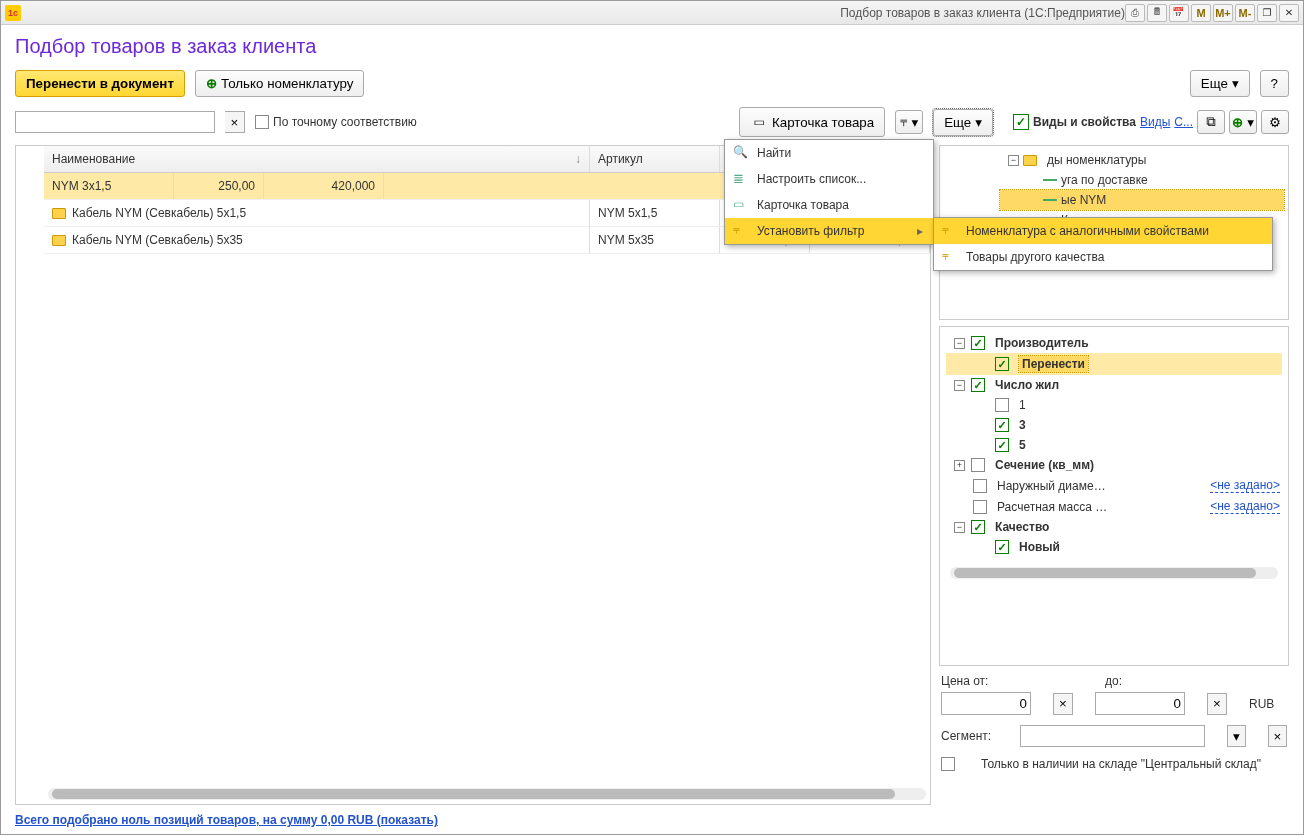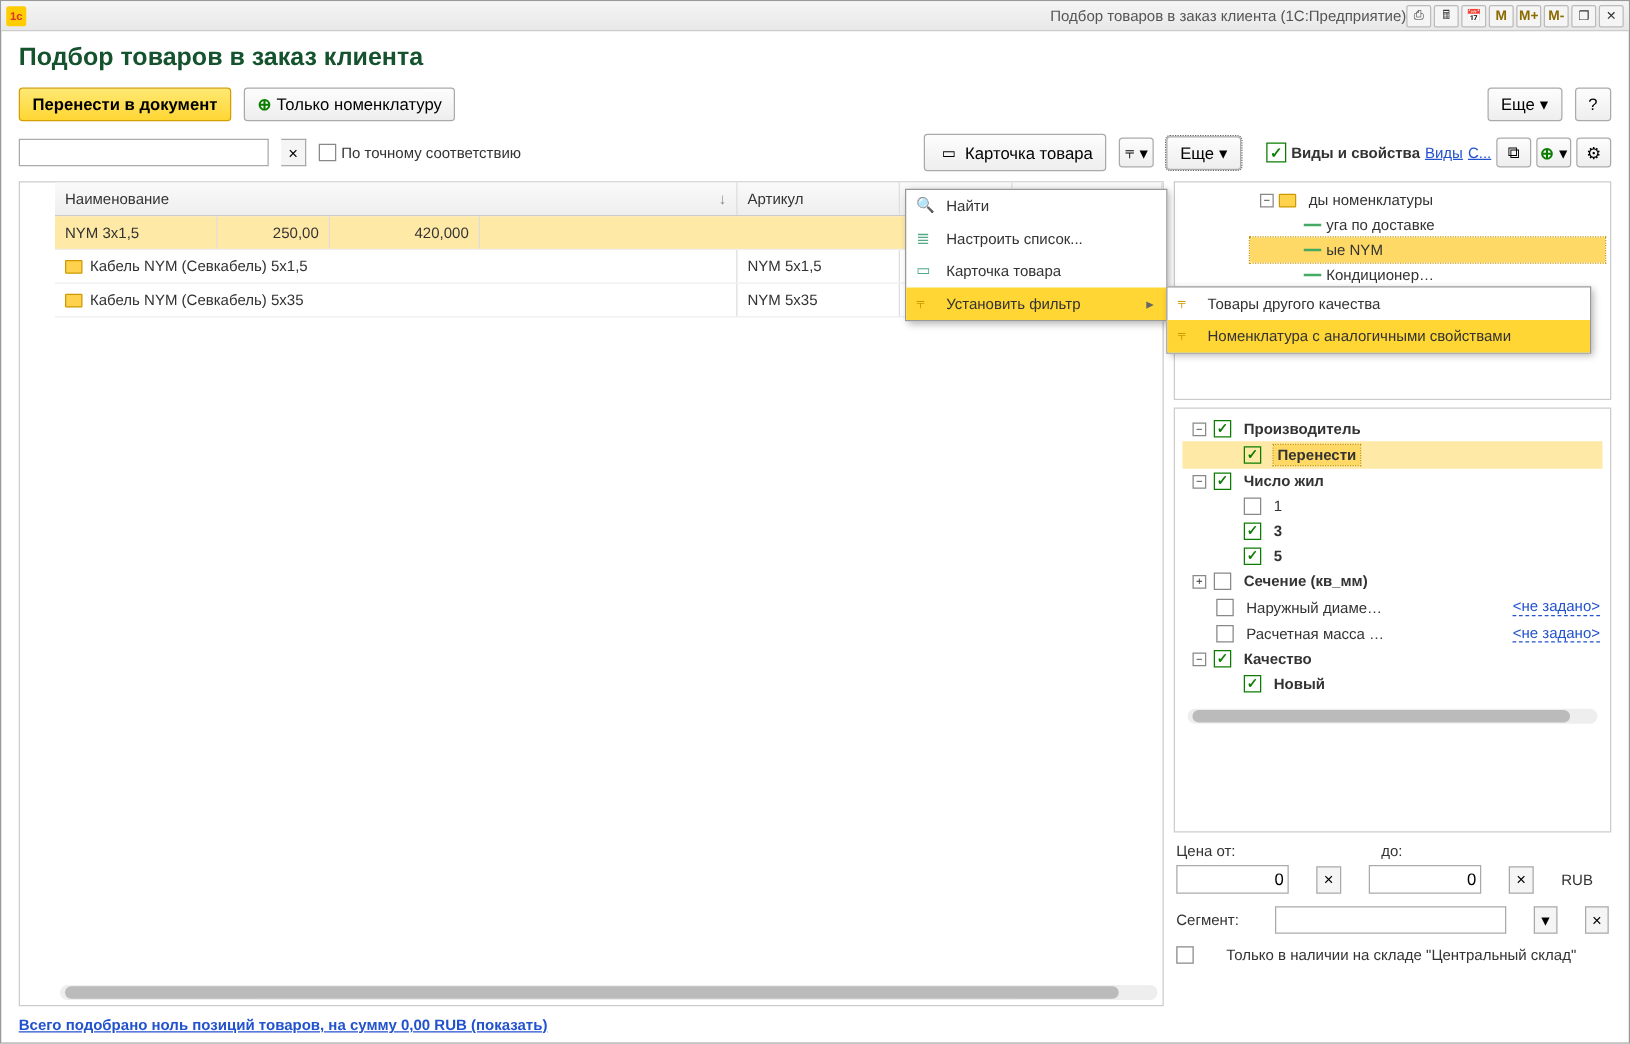--- a/index.html
+++ b/index.html
@@ -5,21 +5,21 @@
 * { box-sizing: border-box; margin: 0; padding: 0; }
 body { font-family: Arial, sans-serif; font-size: 12px; background: #fff; color: #333; }
 .window { border: 1px solid #999; width: 1304px; height: 835px; position: relative; background: #fff; }
 .titlebar { height: 24px; background: linear-gradient(#f5f5f5,#e8e8e8); border-bottom: 1px solid #ccc; display: flex; align-items: center; padding: 0 4px; }
 .titlebar .logo { width: 16px; height: 16px; background: #ffcc00; border-radius: 2px; margin-right: 6px; display:inline-flex; align-items:center; justify-content:center; font-size:9px; font-weight:bold; color:#d33;}
 .titlebar .title { flex: 1; color: #555; text-align: right; }
 .titlebar .sysbtns { display: flex; gap: 2px; }
 .titlebar .sysbtn { width: 20px; height: 18px; border: 1px solid #bbb; background: #f5f5f5; display:inline-flex; align-items:center; justify-content:center; font-size:10px; cursor:pointer; border-radius:2px;}
 .titlebar .sysbtn.m { color:#8b6b00; font-weight:bold; font-size:11px;}
 .content { padding: 10px 14px; }
-h1.page-title { font-size: 20px; font-weight: bold; margin-bottom: 12px; color:#14532d;}
+h1.page-title { font-size: 20px; font-weight: normal; margin-bottom: 12px; color:#6d28d9;}
 .toolbar-row { display: flex; align-items: center; gap: 10px; margin-bottom: 10px; }
 .btn { border: 1px solid #aaa; background: linear-gradient(#fdfdfd,#eee); padding: 5px 10px; border-radius: 3px; cursor: pointer; display:inline-flex; align-items:center; gap:4px; }
 .btn-yellow { background: linear-gradient(#ffe873,#ffd633); border-color:#d4a000; font-weight:bold;}
 .spacer { flex: 1; }
 .search-row { display: flex; align-items: center; gap: 10px; margin-bottom: 8px;}
 .input { border: 1px solid #aaa; padding: 3px 4px; background:#fff; }
 .search-input { width: 200px; height:22px;}
 .clearbtn { width:20px; height:22px; border:1px solid #aaa; border-left:0; background:#f5f5f5; cursor:pointer;}
 .checkbox { width:14px; height:14px; border:1px solid #888; display:inline-block; vertical-align:middle; margin-right:4px;}
 .checkbox.checked::after { content:"✓"; color:#0a7d00; font-weight:bold; display:block; line-height:12px; text-align:center; font-size:11px;}
@@ -63,21 +63,21 @@
 .seg-input { flex:1; border:1px solid #aaa; padding:3px; height:22px;}
 .footer-link { color:#2252cc; font-weight:bold; text-decoration:underline; cursor:pointer;}
 .scroll-track { height:12px; background:#eee; border-radius:6px; margin:4px; position:relative;}
 .scroll-thumb { position:absolute; height:10px; top:1px; background:#bbb; border-radius:5px;}
 .icon-sq { width:18px; height:18px; display:inline-flex; align-items:center; justify-content:center; font-size:12px;}
 .btn-icononly{ width:28px; height:24px; padding:0; justify-content:center;}
 .right-toolbar{ display:flex; gap:4px; align-items:center;}
 .checkbox-green { width:16px; height:16px; border:1px solid #0a7d00; background:#fff; display:inline-flex; align-items:center; justify-content:center;}
 .checkbox-green.checked::after{ content:"✓"; color:#0a7d00; font-weight:bold; font-size:12px;}
 .bold { font-weight:bold;}
-.pos-menu1 { top:150px; left:723px;}
+.pos-menu1 { top:138px; left:723px;}
 .pos-submenu { top:96px;}
 .micon-search::before{content:"🔍";font-size:12px;}
 .micon-list::before{content:"≣";font-size:13px; color:#5a8;}
 .micon-card::before{content:"▭";font-size:12px; color:#5a8;}
 .micon-filter::before{content:"⫧";font-size:12px; color:#c90;}
 .green-plus{ color:#0a7d00; font-weight:bold;}
 </style>
 </head>
 <body>
 
@@ -321,18 +321,18 @@
 
   <div class="dropdown-menu pos-menu1">
     <div class="menu-item"><span class="micon micon-search"></span><span>Найти</span></div>
     <div class="menu-item"><span class="micon micon-list"></span><span>Настроить список...</span></div>
     <div class="menu-item"><span class="micon micon-card"></span><span>Карточка товара</span></div>
     <div class="menu-item highlighted" style="position:relative;">
       <span class="micon micon-filter"></span>
       <span>Установить фильтр</span>
       <span class="menu-arrow">▸</span>
       <div class="submenu pos-submenu" style="top:-1px;">
+        <div class="menu-item highlighted"><span class="micon micon-filter"></span><span>Номенклатура с аналогичными свойствами</span></div>
         <div class="menu-item"><span class="micon micon-filter"></span><span>Товары другого качества</span></div>
-        <div class="menu-item highlighted"><span class="micon micon-filter"></span><span>Номенклатура с аналогичными свойствами</span></div>
       </div>
     </div>
   </div>
 </div>
 
 </body></html>

